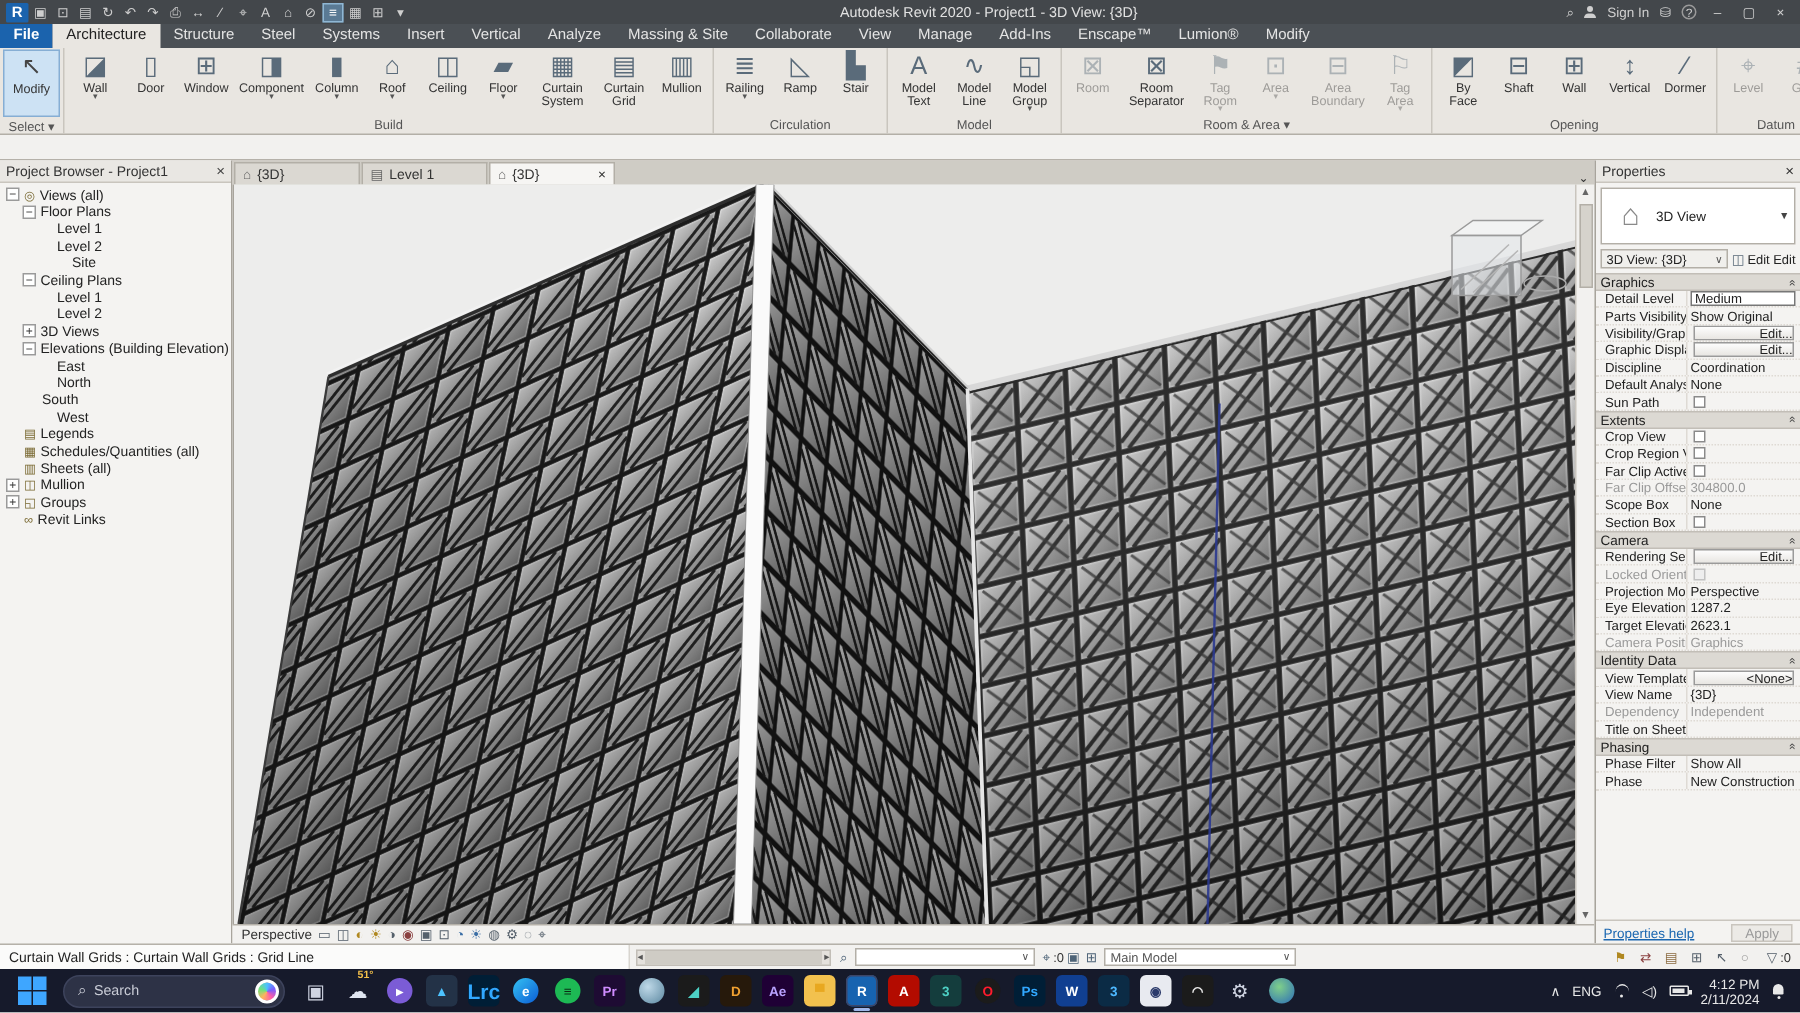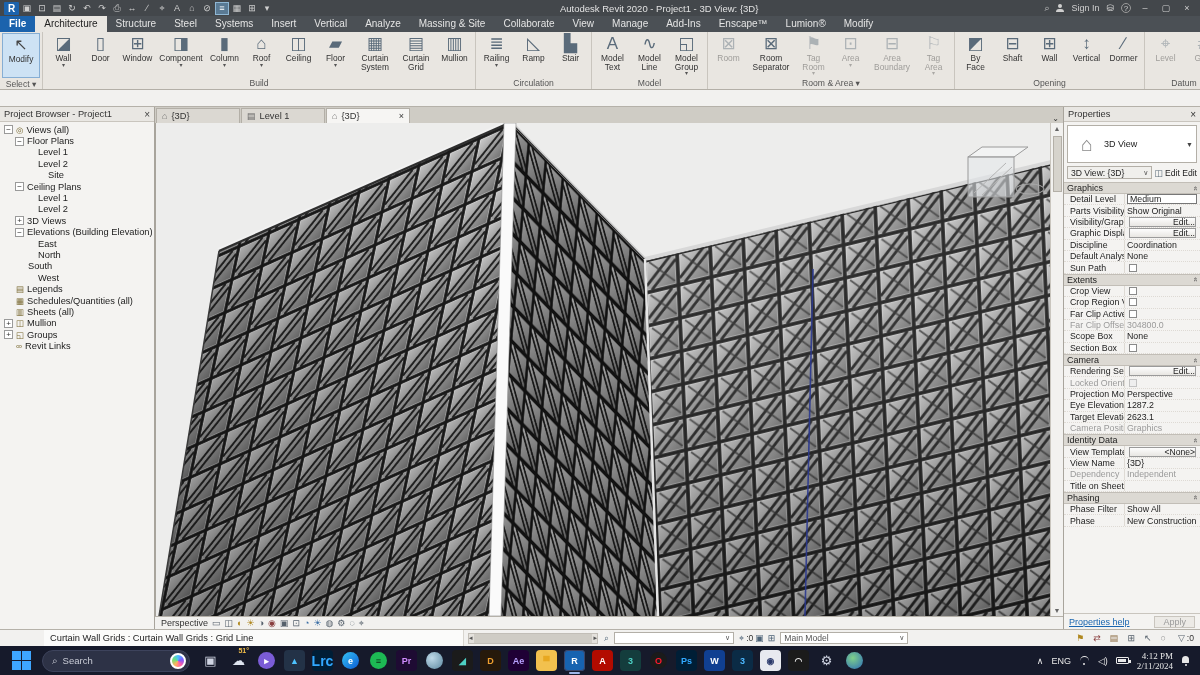--- a/index.html
+++ b/index.html
@@ -94,21 +94,21 @@
   .prow.dis .pl, .prow.dis .pv { color:#9a9a9a; }
   .pv .vbtn { flex:1; margin:0 4px 0 2px; border:1px solid #9a9a9a; background:linear-gradient(#fdfdfd,#e8e6e2); text-align:right; font-size:8.6px; height:10px; line-height:9px; color:#222; }
   .pv .vinput { flex:1; margin-right:3px; border:1px solid #777; background:#fff; height:10px; line-height:9px; padding-left:2px; }
   .cbox { width:8px; height:8px; border:1px solid #8a8a8a; background:#fff; margin-left:2px; }
   .prow.dis .cbox { border-color:#c2c2c2; background:#eee; }
   .pr-foot { height:16px; display:flex; align-items:center; padding:0 5px; border-top:1px solid #c9c5be; }
   .pr-foot .help { color:#1a66b0; text-decoration:underline; font-size:9px; }
   .pr-foot .apply { margin-left:auto; color:#9a9a9a; font-size:9px; border:1px solid #c9c5be; background:#eceae6; padding:0 8px; height:12px; line-height:11px; }
 
   
-  .statusbar { height:17px; background:#f2f1ef; border-top:1px solid #b5b1a9; display:flex; align-items:center; font-size:9.3px; color:#222; flex:0 0 auto;padding-left:44px; }
+  .statusbar { height:17px; background:#f2f1ef; border-top:1px solid #b5b1a9; display:flex; align-items:center; font-size:9.3px; color:#222; flex:0 0 auto; }
   .sb-left { background:#fbfbfa; height:100%; display:flex; align-items:center; padding:0 6px; width:420px; border-right:1px solid #d8d5cf; white-space:nowrap; overflow:hidden; }
   .hscroll { width:130px; height:11px; background:#e4e1dc; border:1px solid #c2beb7; display:flex; align-items:center; justify-content:space-between; font-size:7px; color:#555; margin:0 4px; }
   .hscroll .hthumb { flex:1; height:9px; background:#cfccc5; margin:0 1px; }
   .sb-ic { font-size:9px; color:#4d6377; padding:0 2px; }
   .sb-drop { width:120px; height:12px; background:#fff; border:1px solid #b3afa7; display:flex; align-items:center; font-size:8.6px; color:#555; padding:0 3px; margin:0 3px; }
   .sb-drop .a { margin-left:auto; font-size:7px; }
   .sb-count { font-size:8.6px; color:#333; }
   .sb-spacer { flex:1; }
   .sb-right { display:flex; align-items:center; gap:5px; padding-right:8px; }
 
@@ -128,21 +128,21 @@
   .tray { margin-left:auto; display:flex; align-items:center; gap:8px; padding-right:10px; color:#e8e8e8; font-size:9px; }
   .wifiic { width:11px; height:9px; position:relative; }
   .wifiic:before { content:""; position:absolute; left:1px; top:0; width:9px; height:9px; border:1.5px solid #e8e8e8; border-bottom:none; border-left:none; border-right:none; border-radius:50%; }
   .wifiic:after { content:""; position:absolute; left:4.5px; bottom:0; width:2px; height:2px; background:#e8e8e8; border-radius:50%; }
   .battic { width:13px; height:7px; border:1px solid #e8e8e8; border-radius:1px; position:relative; }
   .battic:before { content:""; position:absolute; left:1px; top:1px; bottom:1px; width:8px; background:#e8e8e8; }
   .battic:after { content:""; position:absolute; right:-3px; top:1.5px; width:2px; height:3px; background:#e8e8e8; }
   .bellic { width:9px; height:9px; position:relative; }
   .bellic:before { content:""; position:absolute; left:1px; top:0; width:7px; height:7px; border-radius:4px 4px 1px 1px; background:#e8e8e8; }
   .bellic:after { content:""; position:absolute; left:3.5px; bottom:-1px; width:2px; height:2px; border-radius:50%; background:#e8e8e8; }
-  .clock { text-align:right; line-height:10px; font-size:9px;font-family:Liberation Serif, serif; }
+  .clock { text-align:right; line-height:10px; font-size:9px; }
 </style>
 </head>
 <body>
 
 <div class="app">
 
   <div class="titlebar">
     <div class="qat" id="qat">
         <span class="rlogo">R</span>
         <span class="qat-ic">▣</span>

